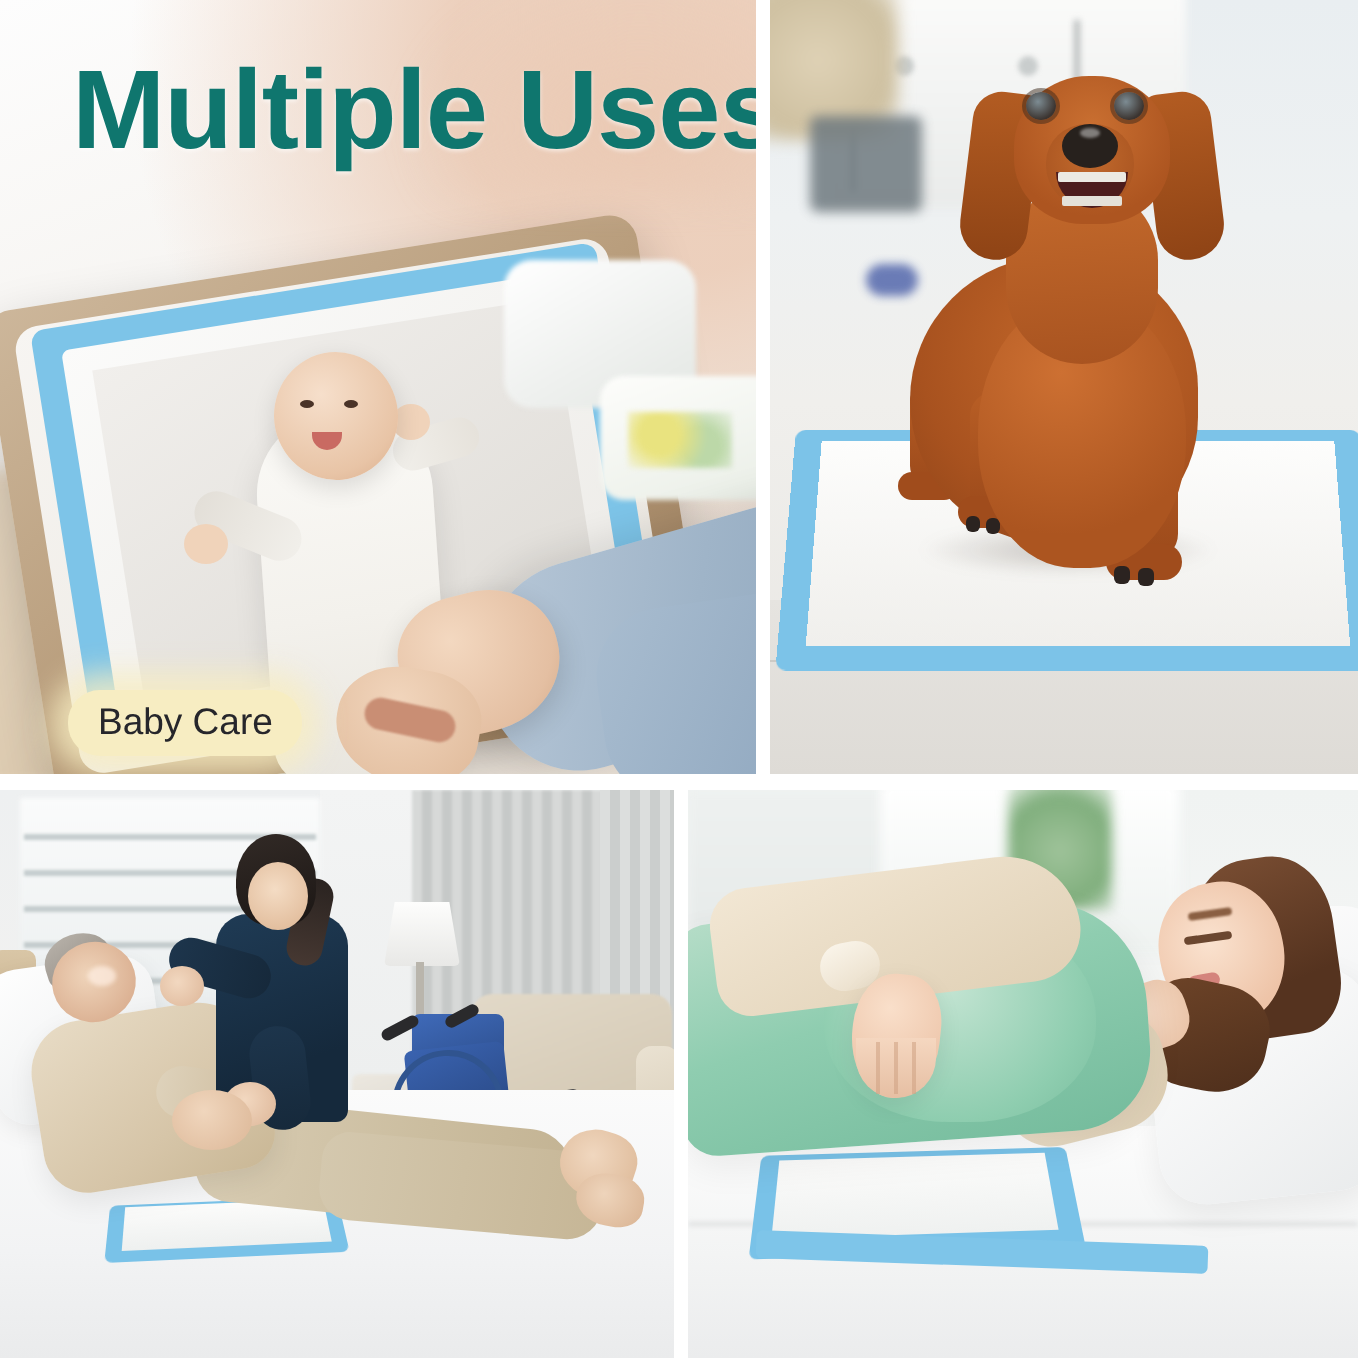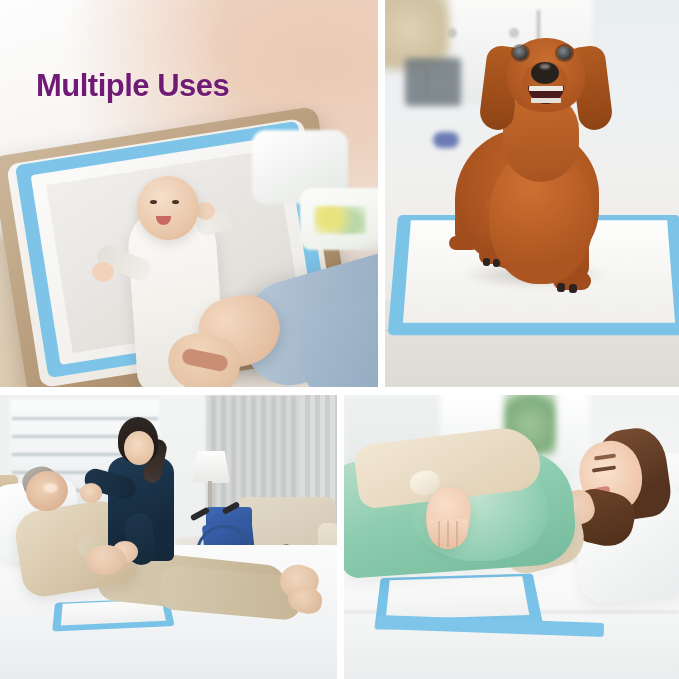--- a/index.html
+++ b/index.html
@@ -390,24 +390,23 @@
     transform:perspective(260px) rotateX(28deg) rotate(-2deg); }
   .br-pad-in{ left:44px; top:180px; width:138px; height:44px;
     background:linear-gradient(180deg,#fcfcfb,#eff1f0);
     transform:perspective(260px) rotateX(28deg) rotate(-2deg); }
   .br-pad-edge{ left:34px; top:224px; width:226px; height:14px;
     background:#7ec5e9; border-radius:3px; transform:rotate(2deg); }
 
   
   .title{
     position:absolute; left:36px; top:26px; z-index:30;
-    font-size:31px; font-weight:700; letter-spacing:-.5px;
-    color:#701a75; line-height:1.05; white-space:nowrap;
+    font-size:56px; font-weight:700; letter-spacing:-.5px;
+    color:#0f766e; line-height:1.05; white-space:nowrap;
     text-shadow:0 1px 2px rgba(255,255,255,.65);
-    margin-top:44px;
   }
 
   
   .label{
     position:absolute; z-index:30;
     font-size:18.5px; color:#26262b; white-space:nowrap;
     padding:5px 15px 6px; border-radius:16px;
     background:#f7edc2;
     box-shadow:0 0 14px 9px rgba(247,237,194,.78);
   }
@@ -442,20 +441,21 @@
       <div class="sh tl-sleeve"></div>
       <div class="sh tl-sleeve2"></div>
       <div class="sh tl-hand-a"></div>
       <div class="sh tl-hand-b"></div>
       <div class="sh tl-fing"></div>
       <div class="sh tl-topblur"></div>
     </div>
 
     <div class="title">Multiple Uses</div>
 
+    <div class="label lbl-baby">Baby Care</div>
   </div>
 
   <div class="panel panel-tr">
     <div class="scene">
       <div class="tr-bg"></div>
       <div class="sh tr-cabinet"></div>
       <div class="sh tr-cab-line"></div>
       <div class="sh tr-cab-line2"></div>
       <div class="sh tr-knob1"></div>
       <div class="sh tr-knob2"></div>

